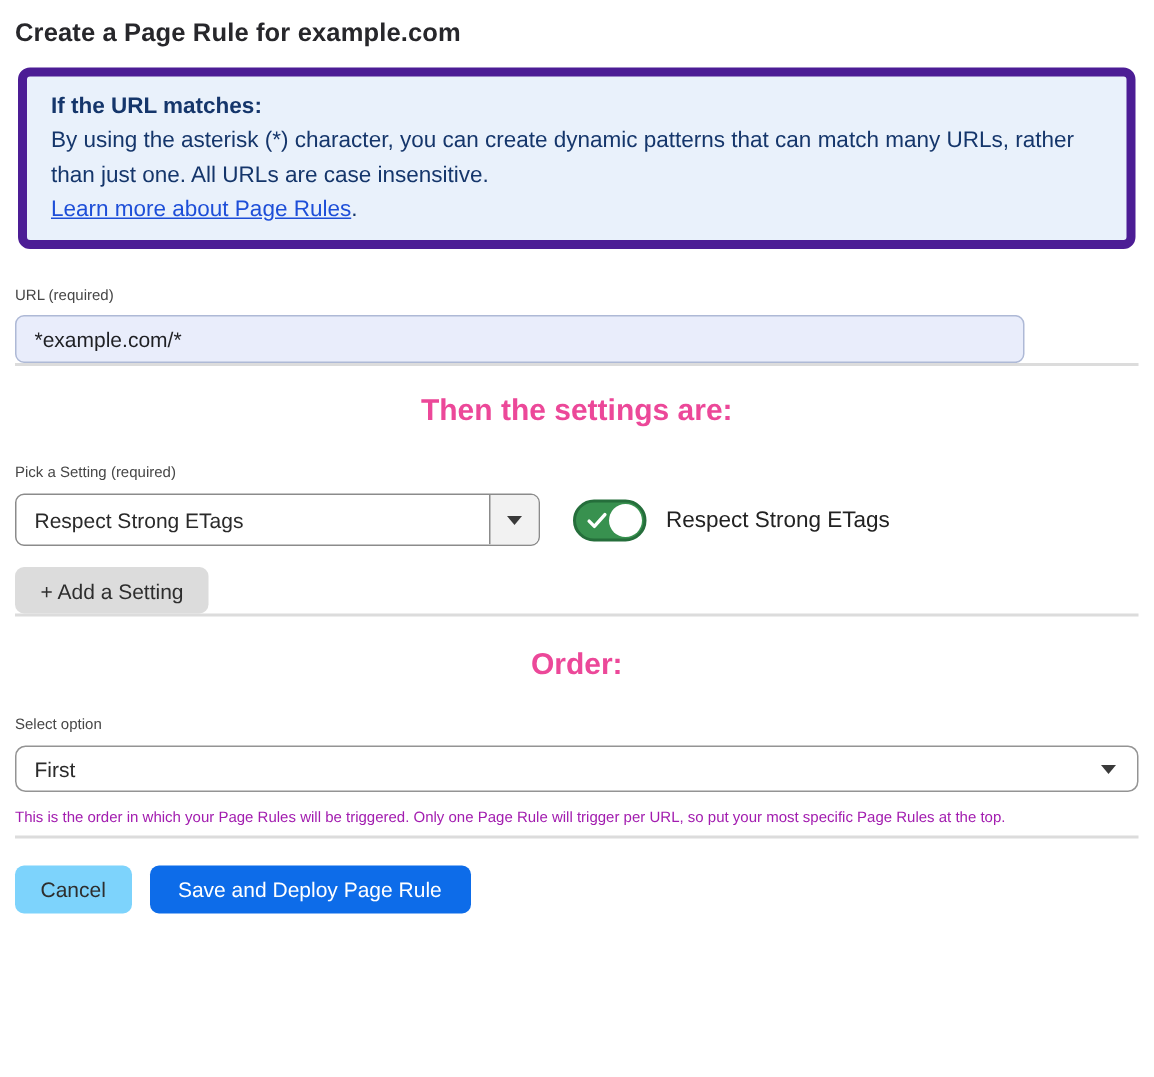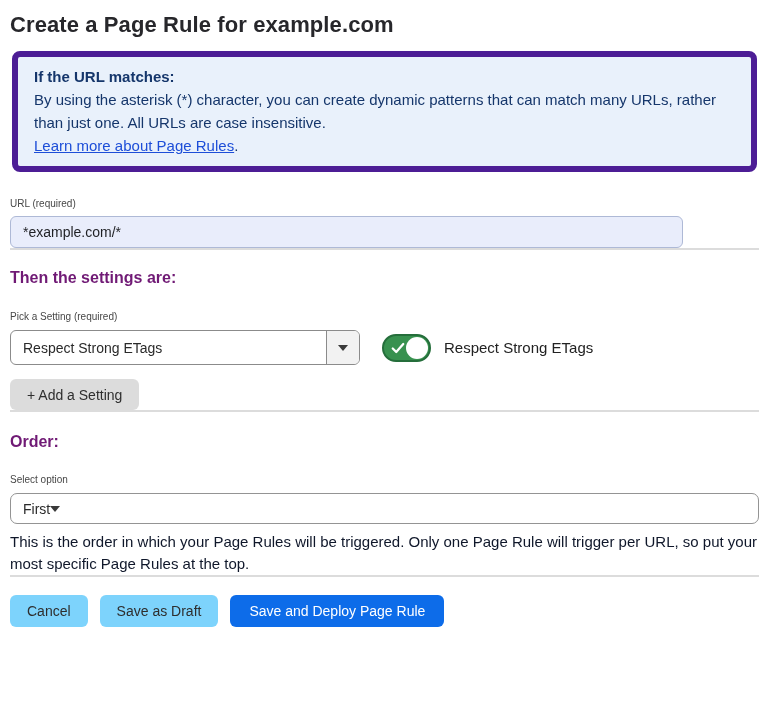--- a/index.html
+++ b/index.html
@@ -7,21 +7,21 @@
   body {
     width: 769px;
     height: 718px;
     background: #ffffff;
     font-family: "Liberation Sans", sans-serif;
     color: #222;
     padding: 12px 10px 0 10px;
   }
 
   .page-title {
-    font-size: 22px;
+    font-size: 17px;
     font-weight: 700;
     color: #27272b;
     margin: 0 0 13px 0;
     letter-spacing: 0.1px;
   }
 
   .info-box {
     background: #e9f1fb;
     border: 6px solid #4c1d95;
     border-radius: 8px;
@@ -65,24 +65,25 @@
   hr.divider {
     border: none;
     border-top: 2px solid #dcdcdc;
     margin: 0;
   }
   .divider-1 { margin-top: 40px; }
   .divider-2 { margin-top: 16px; }
   .divider-3 { margin-top: 17px; }
 
   .section-heading {
-    font-size: 16px;
+    font-size: 20px;
     font-weight: 700;
-    color: #701a75;
+    color: #ec4899;
     margin: 19px 0 0 0;
+    text-align: center;
   }
 
   .pick-label { margin-top: 24px; }
 
   .controls-row {
     display: flex;
     align-items: center;
     margin-top: 8px;
   }
 
@@ -174,32 +175,32 @@
   .select-label { margin-top: 23px; margin-bottom: 8px; }
 
   .full-select {
     width: 749px;
     height: 31px;
     border: 1px solid #949494;
     border-radius: 7px;
     background: #ffffff;
     display: flex;
     align-items: center;
-    justify-content: flex-start;
+    justify-content: space-between;
     padding: 0 14px 0 12px;
     font-size: 14px;
     color: #2a2a2a;
     cursor: pointer;
   }
 
   .help-text {
     margin: 7px 0 0 0;
-    font-size: 15px;
+    font-size: 10px;
     line-height: 22px;
-    color: #0f172a;
+    color: #a21caf;
     max-width: 749px;
   }
 
   .footer-row {
     display: flex;
     align-items: center;
     margin-top: 18px;
   }
   .btn {
     height: 32px;
@@ -274,18 +275,17 @@
   <span>First</span>
   <span class="tri-down"></span>
 </div>
 
 <p class="help-text">This is the order in which your Page Rules will be triggered. Only one Page Rule will trigger per URL, so put your most specific Page Rules at the top.</p>
 
 <hr class="divider divider-3">
 
 <div class="footer-row">
   <button class="btn btn-gray">Cancel</button>
-  <button class="btn btn-gray">Save as Draft</button>
   <button class="btn btn-primary">Save and Deploy Page Rule</button>
 </div>
 
 
 
 
 </body></html>

